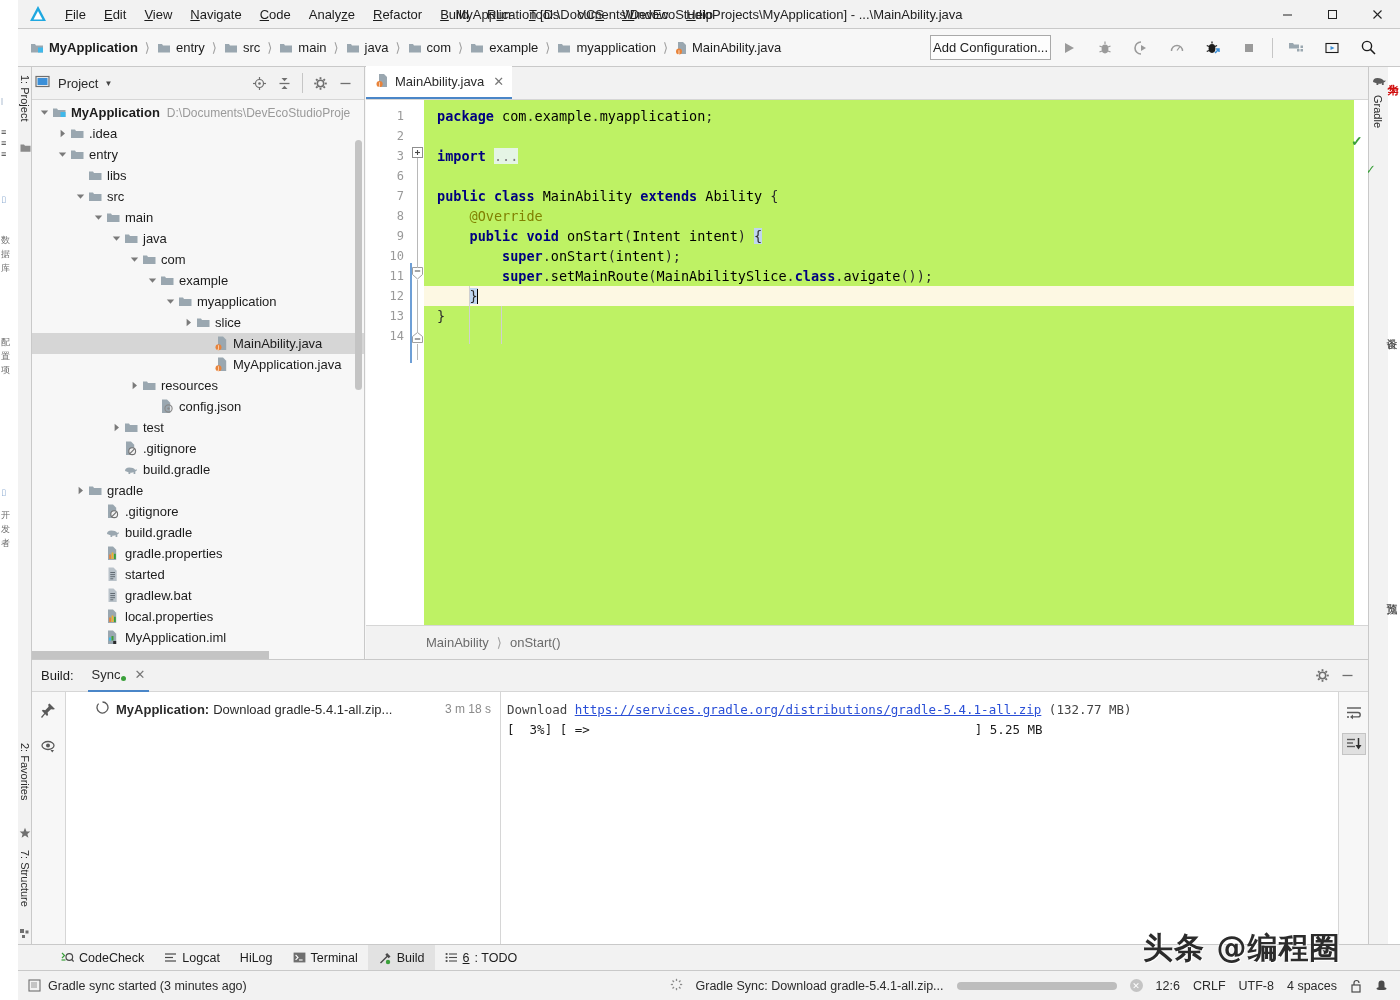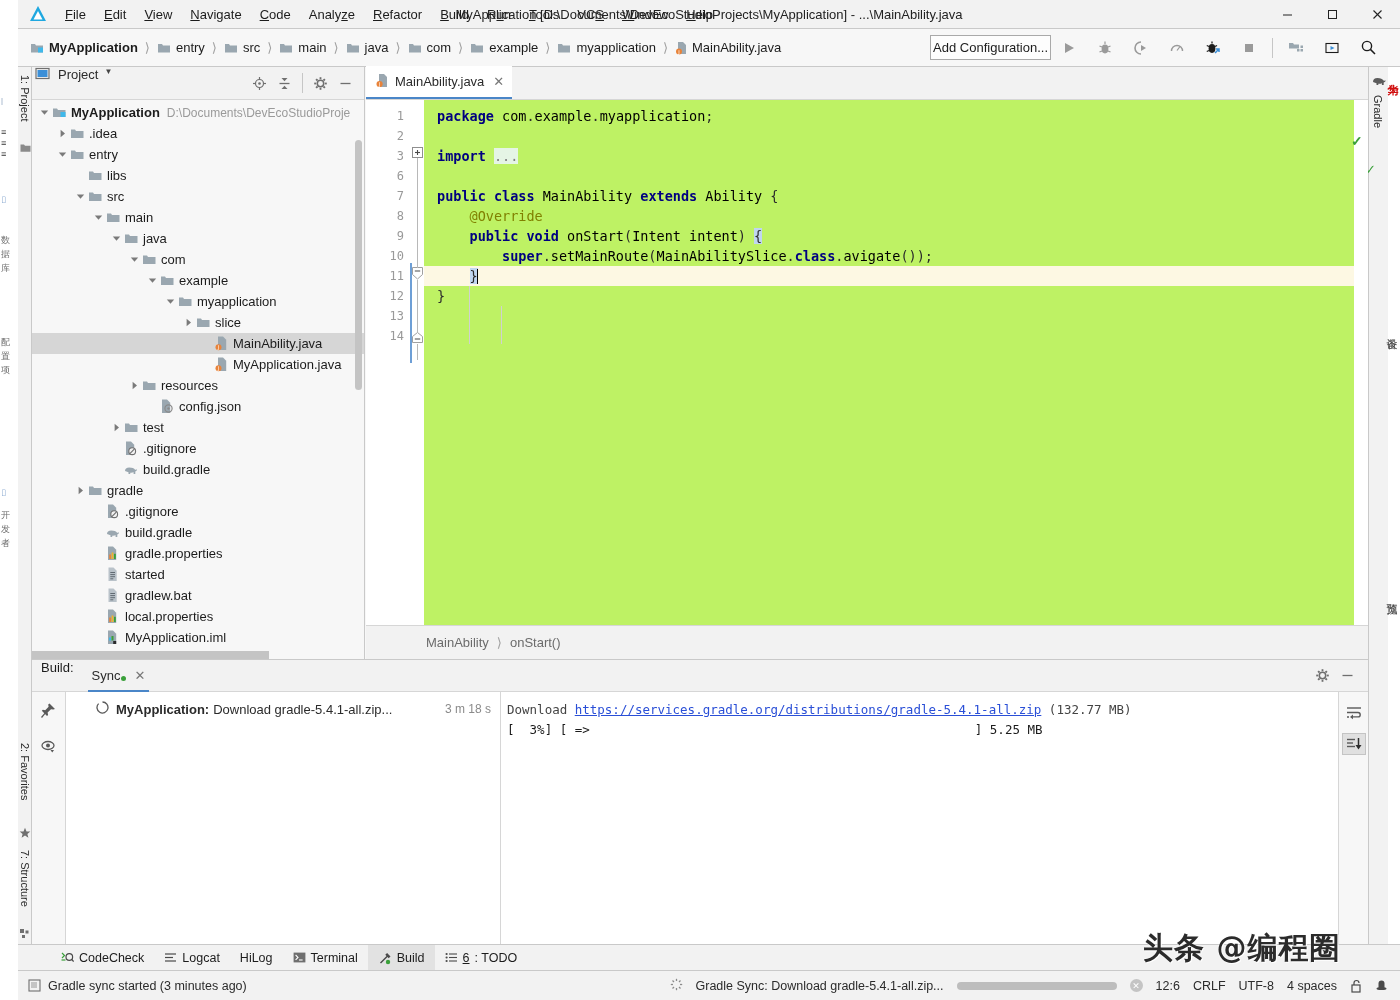--- a/index.html
+++ b/index.html
@@ -53,21 +53,21 @@
   .leftcol { position:absolute; left:18px; top:67px; width:14px; height:877px;
     background:#f2f2f2; border-right:1px solid #c9c9c9; }
   .vtab { position:absolute; writing-mode:vertical-rl; font-size:11px; color:#2b2b2b;
     white-space:nowrap; font-family:"Liberation Sans", sans-serif; }
   .rightcol { position:absolute; left:1368px; top:67px; width:20px; height:877px;
     background:#f2f2f2; border-left:1px solid #c9c9c9; }
 
   
   .projpanel { position:absolute; left:32px; top:67px; width:333px; height:592px;
     background:#f7f7f7; border-right:1px solid #c9c9c9; display:flex; flex-direction:column; }
-  .proj-head { height:33px; display:flex; border-bottom:1px solid #d6d6d6;
+  .proj-head { height:33px; display:flex; align-items:center; border-bottom:1px solid #d6d6d6;
     background:#f2f2f2; }
   .proj-head .title { font-size:13px; margin-left:8px; }
   .proj-head .caret { margin-left:6px; font-size:8px; color:#444; }
   .proj-head .ico { margin-left:3px; }
   .ph-right { margin-left:auto; display:flex; align-items:center; padding-right:6px; }
   .ph-btn { width:25px; height:25px; display:flex; align-items:center; justify-content:center; }
 
   .tree { flex:1; overflow:hidden; position:relative; background:#f7f7f7; padding-top:2px; }
   .trow { height:21px; display:flex; align-items:center; font-size:13px;
     white-space:nowrap; color:#1c1c1c; }
@@ -110,21 +110,21 @@
     vertical-align:-3px; margin-left:-1px; }
   .editor-right { width:14px; background:#ffffff; flex:none; position:relative; }
   .bcrumb { height:34px; background:#f2f2f2; border-top:1px solid #d6d6d6;
     display:flex; align-items:center; padding-left:60px; font-size:13px; color:#6b6b6b; }
   .bcrumb .sep { margin:0 8px; color:#a0a0a0; }
   .indent-guide { position:absolute; width:1px; background:#d0d0d0; }
 
   
   .buildpanel { position:absolute; left:32px; top:659px; width:1336px; height:285px;
     background:#f7f7f7; border-top:1px solid #c9c9c9; display:flex; flex-direction:column; }
-  .bp-head { height:32px; display:flex; border-bottom:1px solid #d6d6d6;
+  .bp-head { height:32px; display:flex; align-items:center; border-bottom:1px solid #d6d6d6;
     background:#f2f2f2; }
   .bp-head .lbl { font-size:13px; margin-left:9px; color:#1c1c1c; }
   .bp-tab { height:32px; margin-left:14px; display:flex; align-items:center;
     border-bottom:2px solid #4a86c8; padding:0 4px; font-size:13px; }
   .bp-tab .dot { width:5px; height:5px; border-radius:50%; background:#3aa03a;
     margin-left:1px; align-self:flex-end; margin-bottom:9px; }
   .bp-tab .x { margin-left:8px; color:#777; }
   .bp-head-right { margin-left:auto; display:flex; align-items:center; padding-right:8px; }
   .bp-body { flex:1; display:flex; }
   .bp-icons { width:33px; background:#f7f7f7; padding-top:10px; display:flex;
@@ -868,20 +868,21 @@
 
         <div class="indent-guide" style="left:45px; top:186px; height:58px;"></div>
         <div class="indent-guide" style="left:77px; top:206px; height:38px;"></div>
       <div class="cline"><span class="kw">package</span> <span class="plain">com</span>.<span class="plain">example</span>.<span class="plain">myapplication</span>;</div>
           <div class="cline"></div>
           <div class="cline"><span class="kw">import</span> <span class="imp-dots">...</span></div>
           <div class="cline"></div>
           <div class="cline"><span class="kw">public</span> <span class="kw">class</span> <span class="plain">MainAbility</span> <span class="kw">extends</span> <span class="plain">Ability</span> {</div>
           <div class="cline">    <span class="anno">@Override</span></div>
           <div class="cline">    <span class="kw">public</span> <span class="kw">void</span> <span class="plain">onStart</span>(<span class="plain">Intent</span> <span class="plain">intent</span>) <span class="brmatch">{</span></div>
+          <div class="cline">        <span class="kw">super</span>.<span class="plain">onStart</span>(<span class="plain">intent</span>);</div>
           <div class="cline">        <span class="kw">super</span>.<span class="plain">setMainRoute</span>(<span class="plain">MainAbilitySlice</span>.<span class="kw">class</span>.<span class="plain">avigate</span>());</div>
           <div class="cline hl">    <span class="brmatch">}</span><span class="caret-bar"></span></div>
           <div class="cline">}</div>
           <div class="cline"></div>
         </div>
 
       <div class="editor-right">
         <div style="position:absolute; left:-3px; top:33px; color:#3aa03a; font-size:14px; font-weight:bold;">✓</div>
       </div>
     </div>

